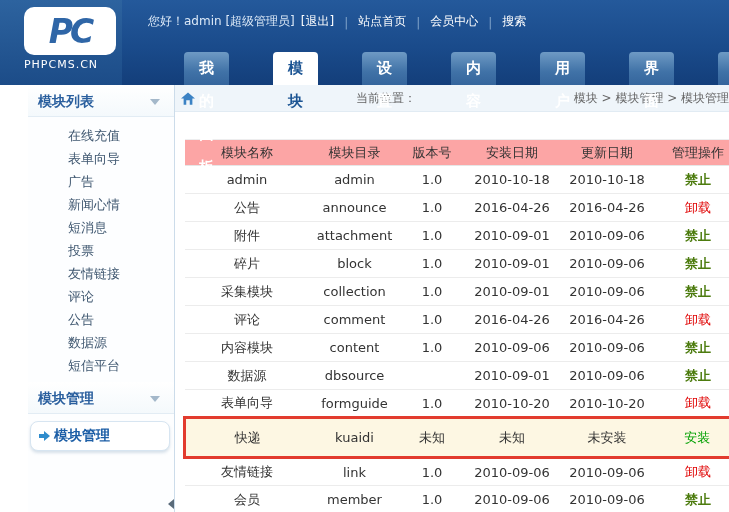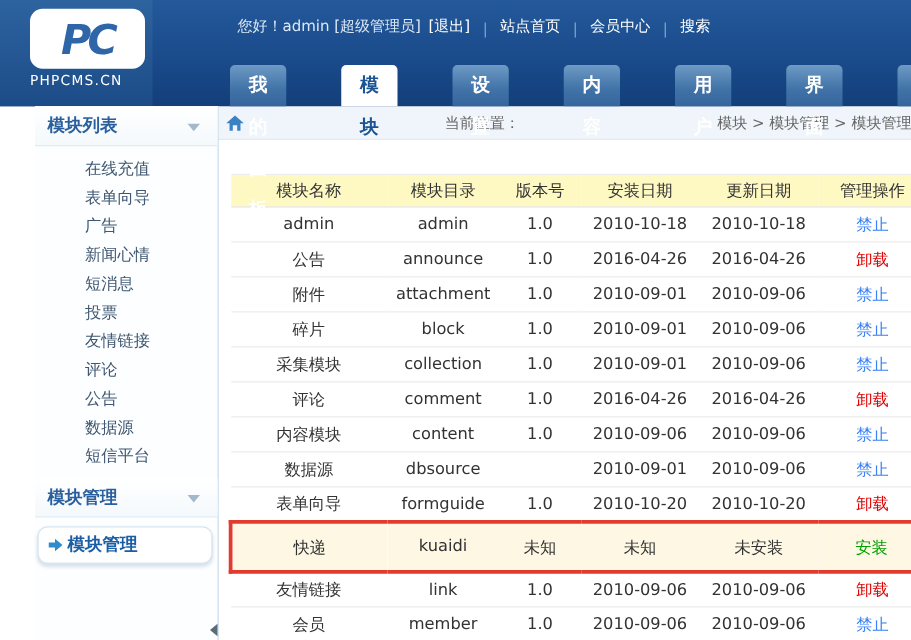--- a/index.html
+++ b/index.html
@@ -12,21 +12,21 @@
   .logo-block { position:absolute; left:0; top:0; width:122px; height:85px;
     background:linear-gradient(180deg,#2d639f,#1c4c88); }
   .logo-mark { position:absolute; left:24px; top:7px; width:92px; height:48px;
     background:#fff; border-radius:10px; display:flex; align-items:center; justify-content:center; }
   .logo-mark span { font-size:33px; font-weight:900; font-style:italic;
     color:#2f66a7; letter-spacing:-3px; }
   .logo-text { position:absolute; left:0; top:58px; width:122px; text-align:center;
     color:#fff; font-size:11px; font-weight:normal; letter-spacing:1px; }
 
   .userbar { position:absolute; left:148px; top:13px; font-size:12px; color:#dce9f7;
-    display:flex; align-items:flex-end; white-space:nowrap;margin-left:42px; }
+    display:flex; align-items:flex-end; white-space:nowrap; }
   .userbar a { color:#fff; text-decoration:none; margin:0 4px; cursor:pointer; }
   .userbar .greet { margin-right:2px; }
   .userbar .sep { color:#7fa2c8; margin:0 6px; }
 
   .tabs { position:absolute; left:146px; bottom:0; display:flex; gap:6px; }
   .tab { display:block; height:33px; line-height:33px; padding:0 15px;
     background:linear-gradient(180deg,#6e9ac4,#4072a7 60%,#35659c);
     border-radius:4px 4px 0 0; color:#fff; font-size:15px; font-weight:bold;
     text-decoration:none; cursor:pointer;margin-left:38px; }
   .tab.active { background:#fff; color:#1b5493; }
@@ -60,26 +60,26 @@
 
   .main { flex:1; background:#fff; }
   .breadcrumb { height:27px; background:#eff5fa; border-bottom:1px solid #e1ebf3;
     display:flex; align-items:center; padding-left:6px; font-size:12px; color:#666;justify-content:space-between; }
   .breadcrumb svg { margin-right:5px; }
   .breadcrumb .crumb-path { margin-left:2px; }
 
   .content { padding:27px 0 0 8px; }
   table { border-collapse:collapse; width:557px; font-size:13px; color:#333;
     table-layout:fixed; }
-  thead th { background:#fef9c3; height:26px; font-weight:normal; color:#333;
+  thead th { background:#fca5a5; height:26px; font-weight:normal; color:#333;
     border-top:1px solid #ededee; border-bottom:1px solid #e6e6e6; text-align:center; }
   tbody td { height:28px; text-align:center; border-bottom:1px solid #ececec;
     overflow:hidden; white-space:nowrap; }
   td .action { text-decoration:none; cursor:pointer; }
-  .action.gray  { color:#3b82f6; }
+  .action.gray  { color:#4d7c0f;font-weight:bold; }
   .action.red   { color:#e00000; }
   .action.green { color:#00a000; }
   tr.highlight td { background:#fdf7e3; height:40px;
     border-top:3px solid #e23b2e; border-bottom:3px solid #e23b2e; }
   tr.highlight td:first-child { border-left:3px solid #e23b2e; }
   tr.highlight td:last-child  { border-right:3px solid #e23b2e; }
 </style>
 </head>
 <body>
 

